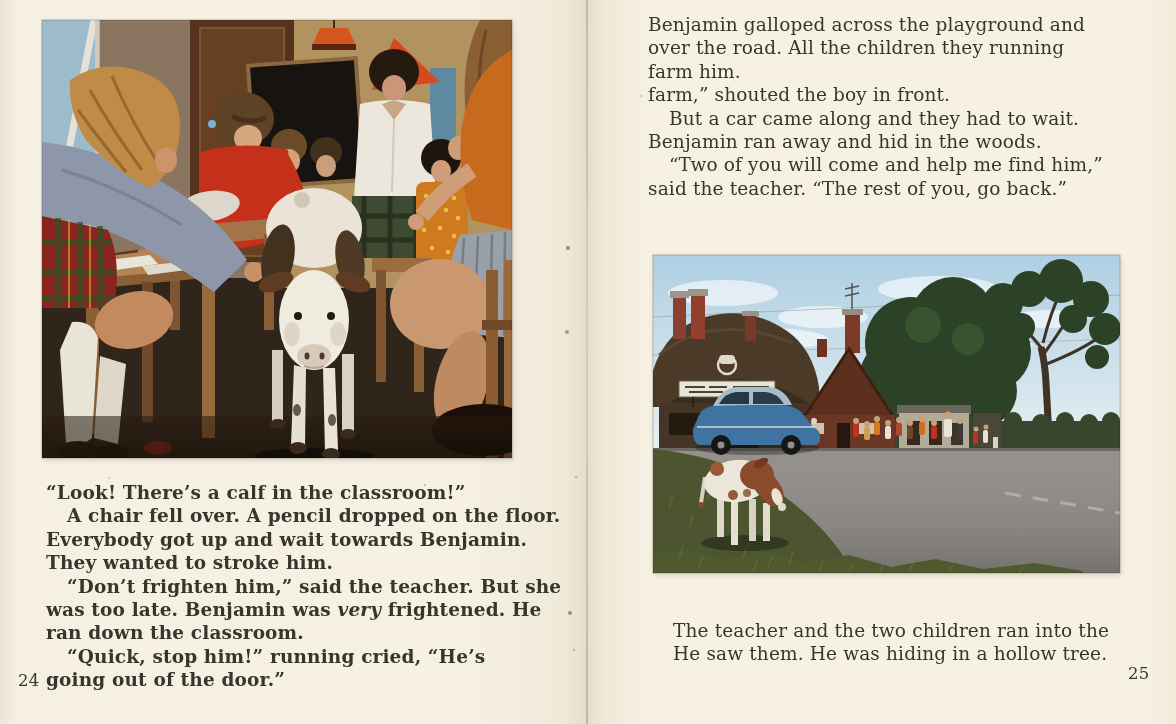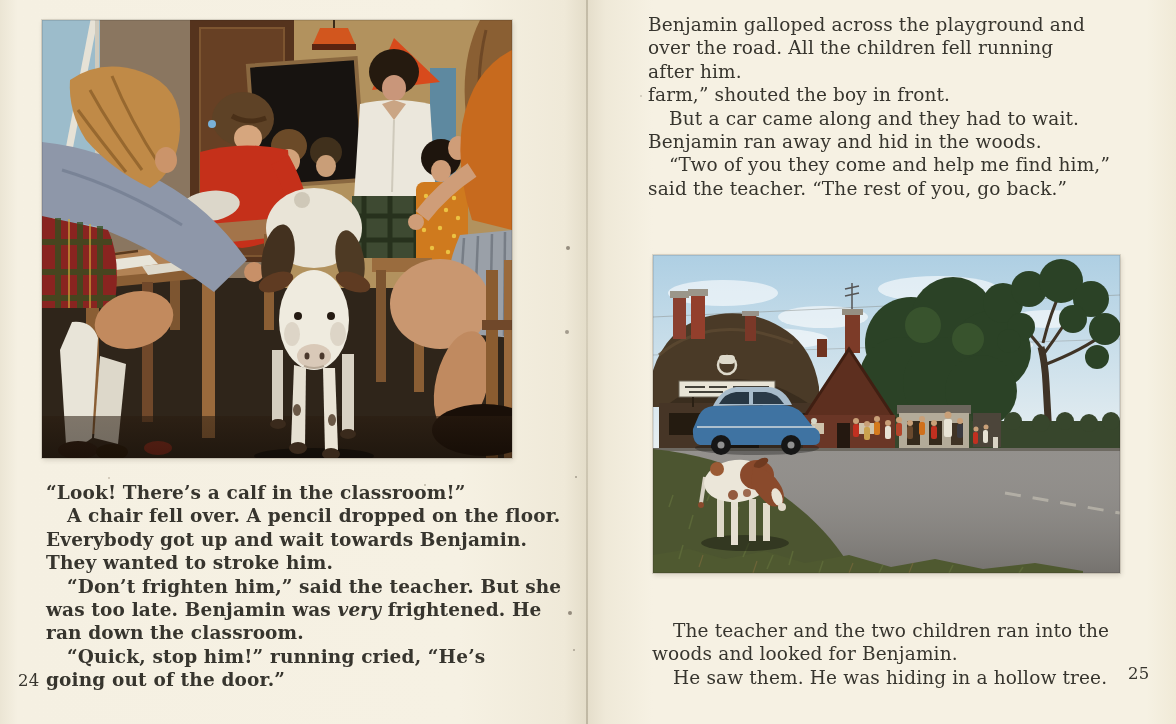--- a/index.html
+++ b/index.html
@@ -243,26 +243,26 @@
     <div class="ln ind">“Don’t frighten him,” said the teacher. But she</div>
     <div class="ln"><span>was too late. Benjamin was </span><em>very</em><span> frightened. He</span></div>
     <div class="ln">ran down the classroom.</div>
     <div class="ln ind">“Quick, stop him!” running cried, “He’s</div>
     <div class="ln">going out of the door.”</div>
   </div>
   <div class="pagenum" style="left:18px;top:671px;text-align:center;">24</div>
 
   <div class="textblock" style="left:648px;top:13px;">
     <div class="ln">Benjamin galloped across the playground and</div>
-    <div class="ln">over the road. All the children fell running</div>
-    <div class="ln">after him.</div>
+    <div class="ln">over the road. All the children they running</div>
+    <div class="ln">farm him.</div>
     <div class="ln">farm,” shouted the boy in front.</div>
     <div class="ln ind">But a car came along and they had to wait.</div>
     <div class="ln">Benjamin ran away and hid in the woods.</div>
-    <div class="ln ind">“Two of you they come and help me find him,”</div>
+    <div class="ln ind">“Two of you will come and help me find him,”</div>
     <div class="ln">said the teacher. “The rest of you, go back.”</div>
   </div>
 
   <div class="photo" style="left:653px;top:255px;">
     <svg width="467" height="318" viewBox="0 0 467 318">
       <defs>
         <linearGradient id="skyG" x1="0" y1="0" x2="0" y2="1">
           <stop offset="0" stop-color="#aecfe3"></stop>
             <stop offset="1" stop-color="#e9f0f2"></stop>
         </linearGradient>
@@ -493,18 +493,17 @@
         <path d="M100,212 Q118,214 126,228 Q133,238 130,248 Q124,254 116,250 Q104,240 98,228 Z" fill="#8a4a2c"></path>
         <ellipse cx="124" cy="242" rx="5" ry="9" fill="#e9e4d6" transform="rotate(-20 124 242)"></ellipse>
         <circle cx="129" cy="252" r="4" fill="#e0d8c8"></circle>
       </g>
       <rect x="0" y="0" width="467" height="318" fill="none" stroke="rgba(30,25,18,.22)" stroke-width="1"></rect>
     </svg>
   </div>
 
   <div class="textblock" style="left:652px;top:619px;">
     <div class="ln ind">The teacher and the two children ran into the</div>
-    <div class="ln">woods and looked for Benjamin.</div>
     <div class="ln ind">He saw them. He was hiding in a hollow tree.</div>
   </div>
   <div class="pagenum" style="left:1128px;top:664px;">25</div>
 
 </div>
 
 </body></html>

